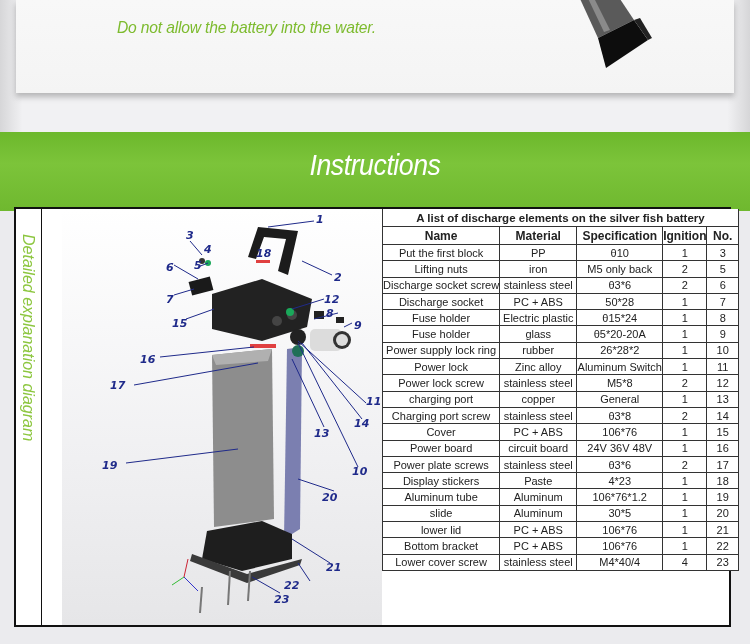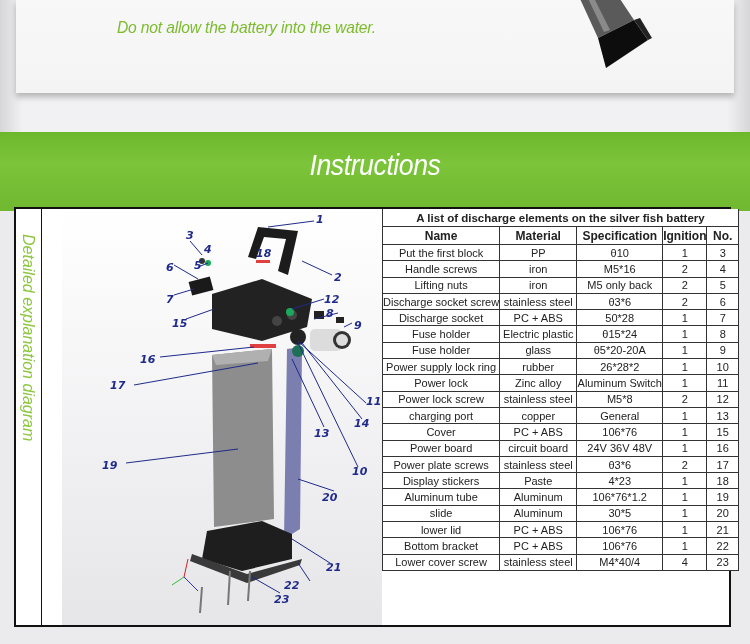--- a/index.html
+++ b/index.html
@@ -209,27 +209,20 @@
     </tbody>
       <tbody id="rows-body">
         <tr>
           <td>Put the first block</td>
           <td>PP</td>
           <td>θ10</td>
           <td>1</td>
           <td>3</td>
         </tr>
         <tr>
-          <td>Handle screws</td>
-          <td>iron</td>
-          <td>M5*16</td>
-          <td>2</td>
-          <td>4</td>
-        </tr>
-        <tr>
           <td>Lifting nuts</td>
           <td>iron</td>
           <td>M5 only back</td>
           <td>2</td>
           <td>5</td>
         </tr>
         <tr>
           <td>Discharge socket screw</td>
           <td>stainless steel</td>
           <td>θ3*6</td>
@@ -279,20 +272,27 @@
           <td>12</td>
         </tr>
         <tr>
           <td>charging port</td>
           <td>copper</td>
           <td>General</td>
           <td>1</td>
           <td>13</td>
         </tr>
         <tr>
+          <td>Charging port screw</td>
+          <td>stainless steel</td>
+          <td>θ3*8</td>
+          <td>2</td>
+          <td>14</td>
+        </tr>
+        <tr>
           <td>Cover</td>
           <td>PC + ABS</td>
           <td>106*76</td>
           <td>1</td>
           <td>15</td>
         </tr>
         <tr>
           <td>Power board</td>
           <td>circuit board</td>
           <td>24V 36V 48V</td>

